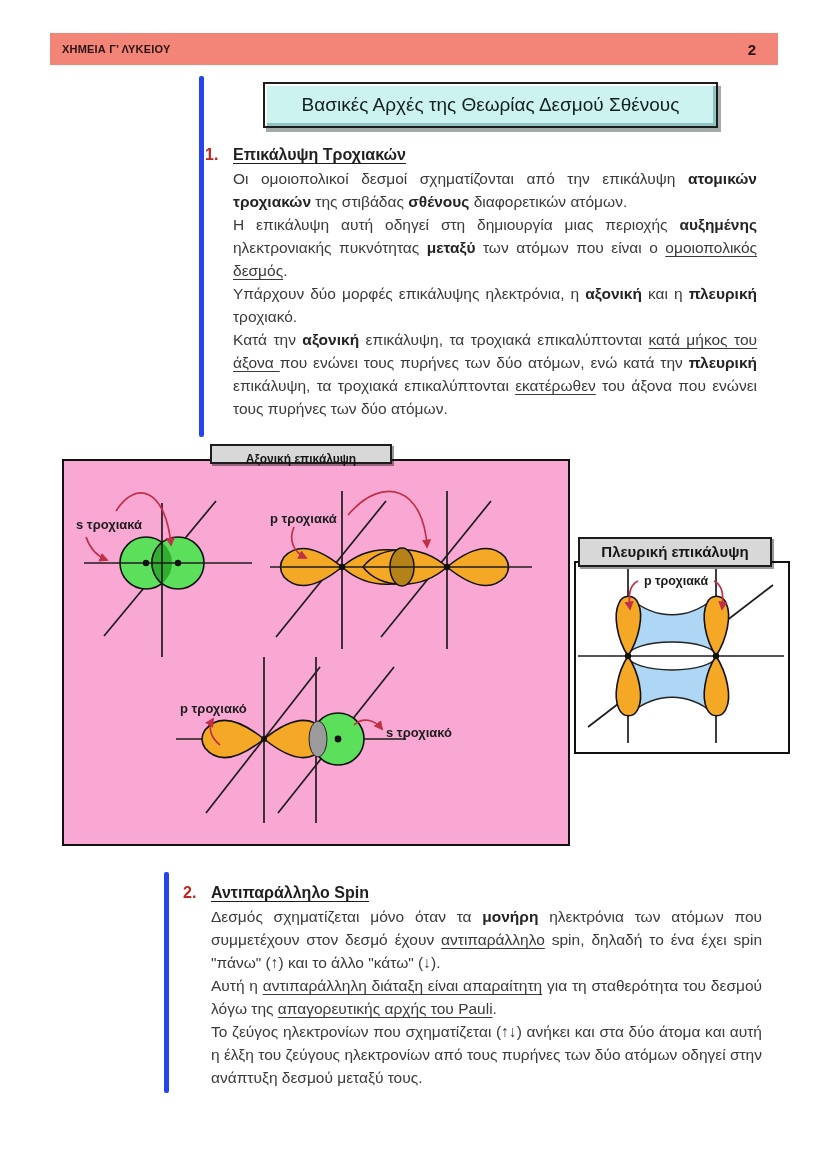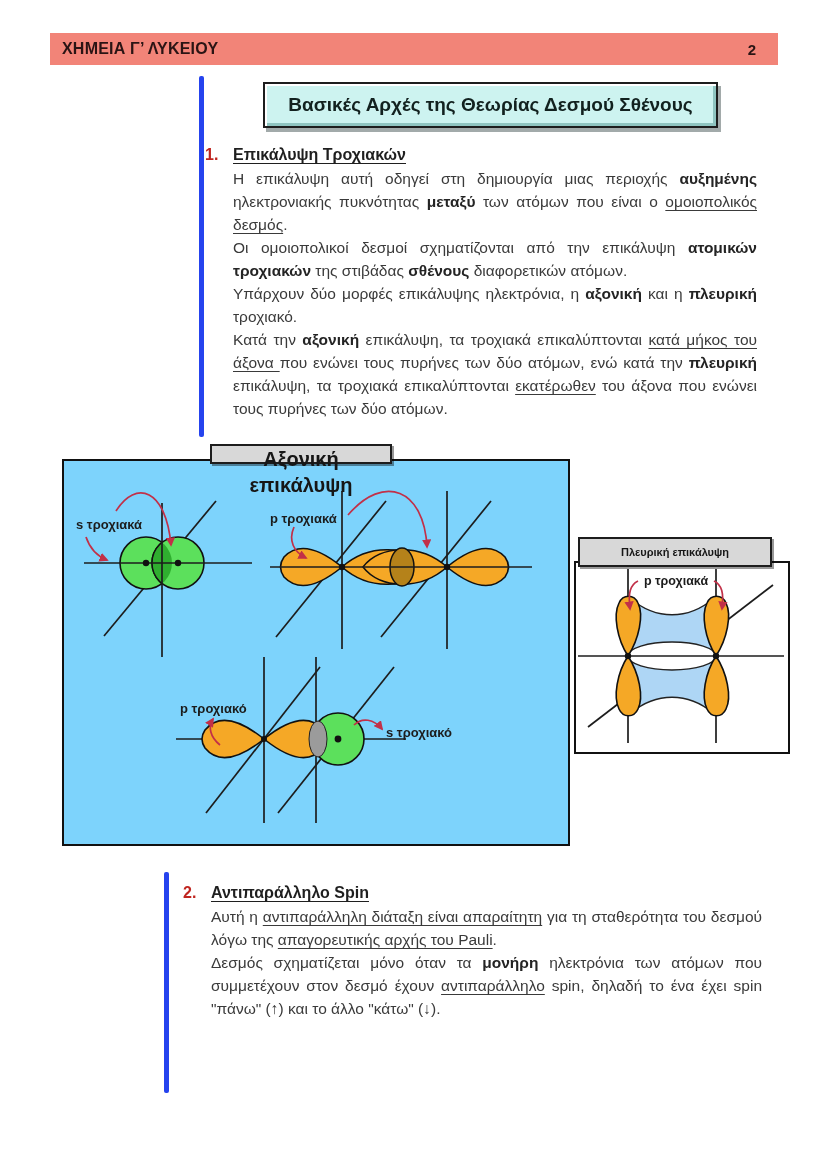--- a/index.html
+++ b/index.html
@@ -7,57 +7,57 @@
     position:relative; width:828px; height:1169px; background:#ffffff;
     font-family:"Liberation Sans","DejaVu Sans",sans-serif; overflow:hidden;
     color:#3a3a3a;
   }
   
   .header-band{
     position:absolute; left:50px; top:33px; width:728px; height:32px;
     background:#f28478; display:flex; align-items:center; justify-content:space-between;
     padding:0 14px 0 12px; box-sizing:border-box;
   }
-  .header-band .h-title{font-size:16px; font-weight:700; color:#2a1414; letter-spacing:.2px;}
+  .header-band .h-title{font-size:11px; font-weight:700; color:#2a1414; letter-spacing:.2px;}
   .header-band .h-page{font-size:15px; font-weight:700; color:#2a1414; margin-right:8px;}
   
   .title-box{
     position:absolute; left:263px; top:82px; width:455px; height:46px;
     background:#cdf3f0; border:2px solid #1d1d1d; box-sizing:border-box;
     box-shadow: 3px 4px 0 rgba(85,100,100,.55), inset 2px 2px 0 #ffffff, inset -3px -3px 0 #8fc4c0;
     display:flex; align-items:center; justify-content:center;
   }
-  .title-box span{font-size:19px; font-weight:700; color:#12211f;}
+  .title-box span{font-size:19px; font-weight:400; color:#12211f;}
   
   .accent-bar{position:absolute; width:5px; background:#2543ee; border-radius:2px;}
   .bar-1{left:199px; top:76px; height:361px;}
   .bar-2{left:164px; top:872px; height:221px;}
   
   .section{position:absolute; font-size:15.5px; line-height:23px;}
   .section-1{left:233px; top:143px; width:524px;}
   .section-2{left:211px; top:881px; width:551px;}
   .sec-head{position:relative; font-weight:700; color:#1f1f1f; font-size:16px;
     text-decoration:underline; text-underline-offset:3px; margin-bottom:1px;}
   .sec-num{position:absolute; left:-28px; top:0; color:#c0251f; font-weight:700;
     font-style:normal; text-decoration:none; font-size:16px;}
   .para{text-align:justify;}
   .para .b{font-weight:700; color:#242424;}
   .para .u{text-decoration:underline; text-underline-offset:3px;}
   
   .figure-main{position:absolute; left:62px; top:459px; width:508px; height:387px;
-    border:2.5px solid #111; box-sizing:border-box; background:#7dd3fc;}
+    border:2.5px solid #111; box-sizing:border-box; background:#f9a8d4;}
   .figure-side{position:absolute; left:574px; top:561px; width:216px; height:193px;
     border:2.5px solid #111; box-sizing:border-box; background:#fff;}
   .fig-label{
     position:absolute; background:#d8d8d8; border:2px solid #1d1d1d; box-sizing:border-box;
     text-align:center; font-weight:700; color:#161616;
     box-shadow:2px 2px 0 rgba(0,0,0,.4);
   }
-  .fig-label-axial{left:210px; top:444px; width:182px; height:20px; font-size:20px; line-height:26px;}
-  .fig-label-lateral{left:578px; top:537px; width:194px; height:30px; font-size:11px; line-height:26px;}
+  .fig-label-axial{left:210px; top:444px; width:182px; height:20px; font-size:12px; line-height:26px;}
+  .fig-label-lateral{left:578px; top:537px; width:194px; height:30px; font-size:15px; line-height:26px;}
   svg text{font-family:"Liberation Sans","DejaVu Sans",sans-serif; font-weight:700; fill:#1c1c1c;}
   .axis{stroke:#1d1d1d; stroke-width:1.7; fill:none;}
   .orb{stroke:#111; stroke-width:1.6;}
   .arrow{stroke:#c23048; stroke-width:1.7; fill:none;}
 </style>
 </head>
 <body>
 
 <div class="page">
 
@@ -71,22 +71,22 @@
   </div>
 
   <div class="accent-bar bar-1"></div>
   <div class="accent-bar bar-2"></div>
 
   <div class="section section-1">
     <div class="sec-head">
       <span class="sec-num">1.</span>
       <span>Επικάλυψη Τροχιακών</span>
     </div>
+    <div class="para"><span>Οι ομοιοπολικοί δεσμοί σχηματίζονται από την επικάλυψη </span><span class="b">ατομικών τροχιακών</span><span> της στιβάδας </span><span class="b">σθένους</span><span> διαφορετικών ατόμων.</span></div>
     <div class="para"><span>Η επικάλυψη αυτή οδηγεί στη δημιουργία μιας περιοχής </span><span class="b">αυξημένης</span><span> ηλεκτρονιακής πυκνότητας </span><span class="b">μεταξύ</span><span> των ατόμων που είναι ο </span><span class="u">ομοιοπολικός δεσμός</span><span>.</span></div>
-    <div class="para"><span>Οι ομοιοπολικοί δεσμοί σχηματίζονται από την επικάλυψη </span><span class="b">ατομικών τροχιακών</span><span> της στιβάδας </span><span class="b">σθένους</span><span> διαφορετικών ατόμων.</span></div>
     <div class="para"><span>Υπάρχουν δύο μορφές επικάλυψης ηλεκτρόνια, η </span><span class="b">αξονική</span><span> και η </span><span class="b">πλευρική</span><span> τροχιακό.</span></div>
     <div class="para"><span>Κατά την </span><span class="b">αξονική</span><span> επικάλυψη, τα τροχιακά επικαλύπτονται </span><span class="u">κατά μήκος του άξονα </span><span>που ενώνει τους πυρήνες των δύο ατόμων, ενώ κατά την </span><span class="b">πλευρική</span><span> επικάλυψη, τα τροχιακά επικαλύπτονται </span><span class="u">εκατέρωθεν</span><span> του άξονα που ενώνει τους πυρήνες των δύο ατόμων.</span></div>
   </div>
 
   <div class="figure-main">
     <svg width="485" height="382" viewBox="0 0 485 382">
       <defs>
         <marker id="ah" viewBox="0 0 10 10" refX="8" refY="5" markerWidth="5.5" markerHeight="5.5" orient="auto-start-reverse">
           <path d="M0,0 L10,5 L0,10 z" fill="#c23048"></path>
         </marker>
@@ -175,17 +175,18 @@
       </defs>
     </svg>
   </div>
   <div class="fig-label fig-label-lateral">Πλευρική επικάλυψη</div>
 
   <div class="section section-2">
     <div class="sec-head">
       <span class="sec-num">2.</span>
       <span>Αντιπαράλληλο Spin</span>
     </div>
+    <div class="para"><span>Δεσμός σχηματίζεται μόνο όταν τα </span><span class="b">μονήρη</span><span> ηλεκτρόνια των ατόμων που συμμετέχουν στον δεσμό έχουν </span><span class="u">αντιπαράλληλο</span><span> spin, δηλαδή το ένα έχει spin "πάνω" (↑) και το άλλο "κάτω" (↓).</span></div>
     <div class="para"><span>Αυτή η </span><span class="u">αντιπαράλληλη διάταξη είναι απαραίτητη</span><span> για τη σταθερότητα του δεσμού λόγω της </span><span class="u">απαγορευτικής αρχής του Pauli</span><span>.</span></div>
-    <div class="para"><span>Δεσμός σχηματίζεται μόνο όταν τα </span><span class="b">μονήρη</span><span> ηλεκτρόνια των ατόμων που συμμετέχουν στον δεσμό έχουν </span><span class="u">αντιπαράλληλο</span><span> spin, δηλαδή το ένα έχει spin "πάνω" (↑) και το άλλο "κάτω" (↓).</span></div>
+    <div class="para"><span>Το ζεύγος ηλεκτρονίων που σχηματίζεται (↑↓) ανήκει και στα δύο άτομα και αυτή η έλξη του ζεύγους ηλεκτρονίων από τους πυρήνες των δύο ατόμων οδηγεί στην ανάπτυξη δεσμού μεταξύ τους.</span></div>
   </div>
 
 </div>
 
 </body></html>

